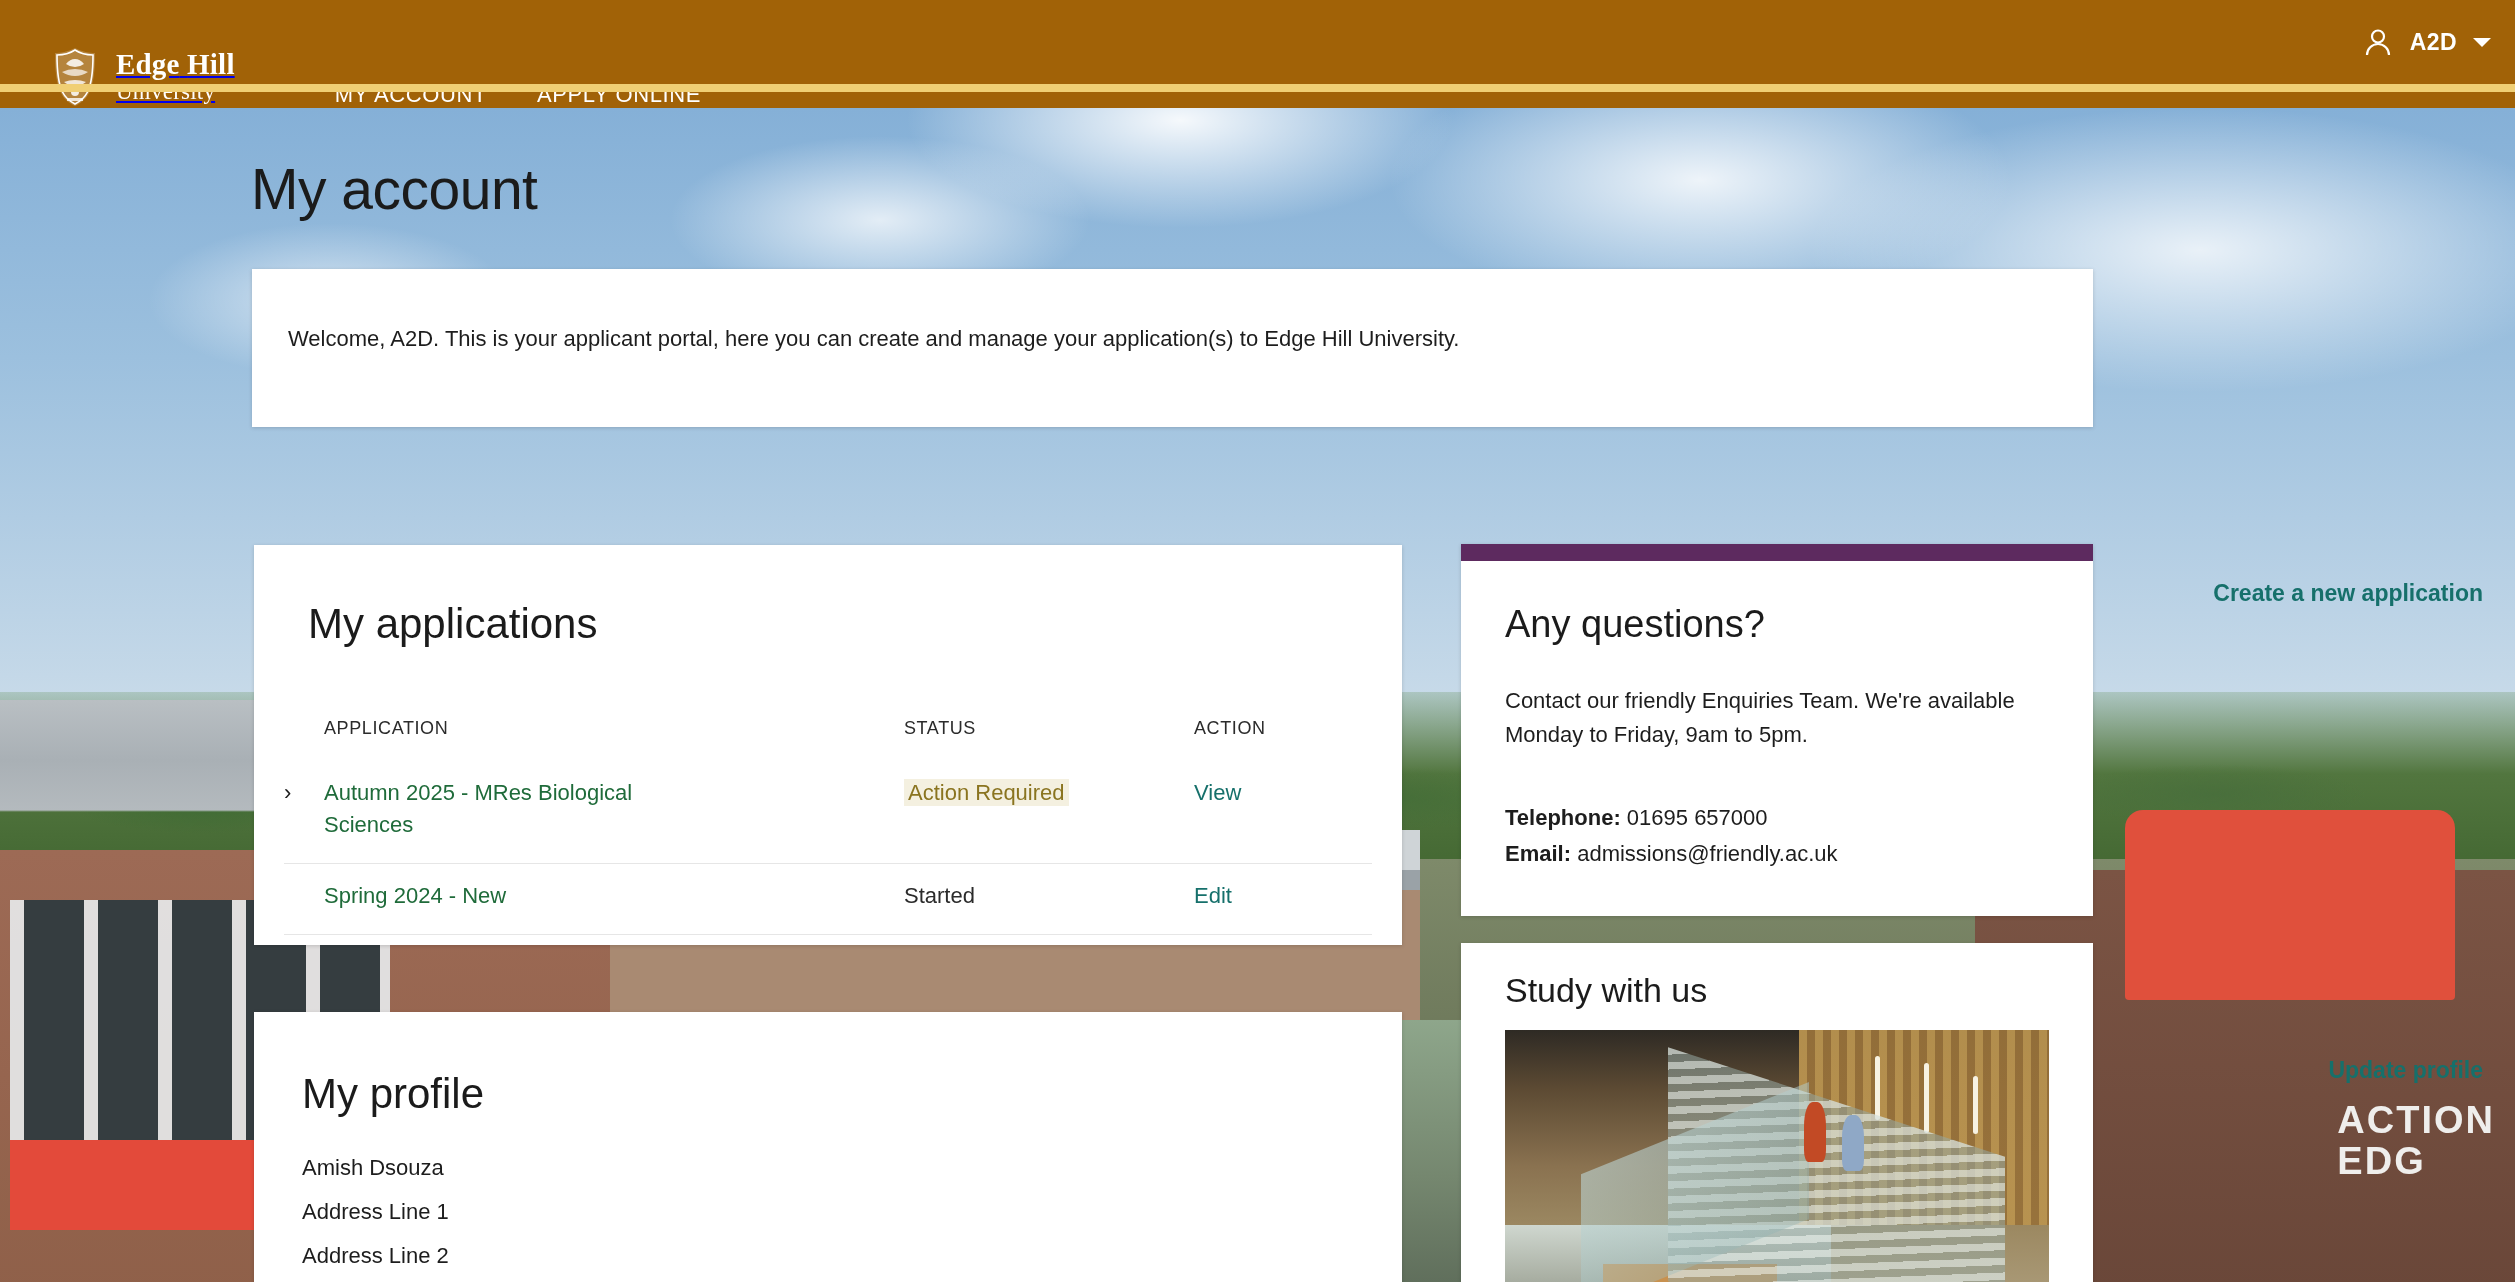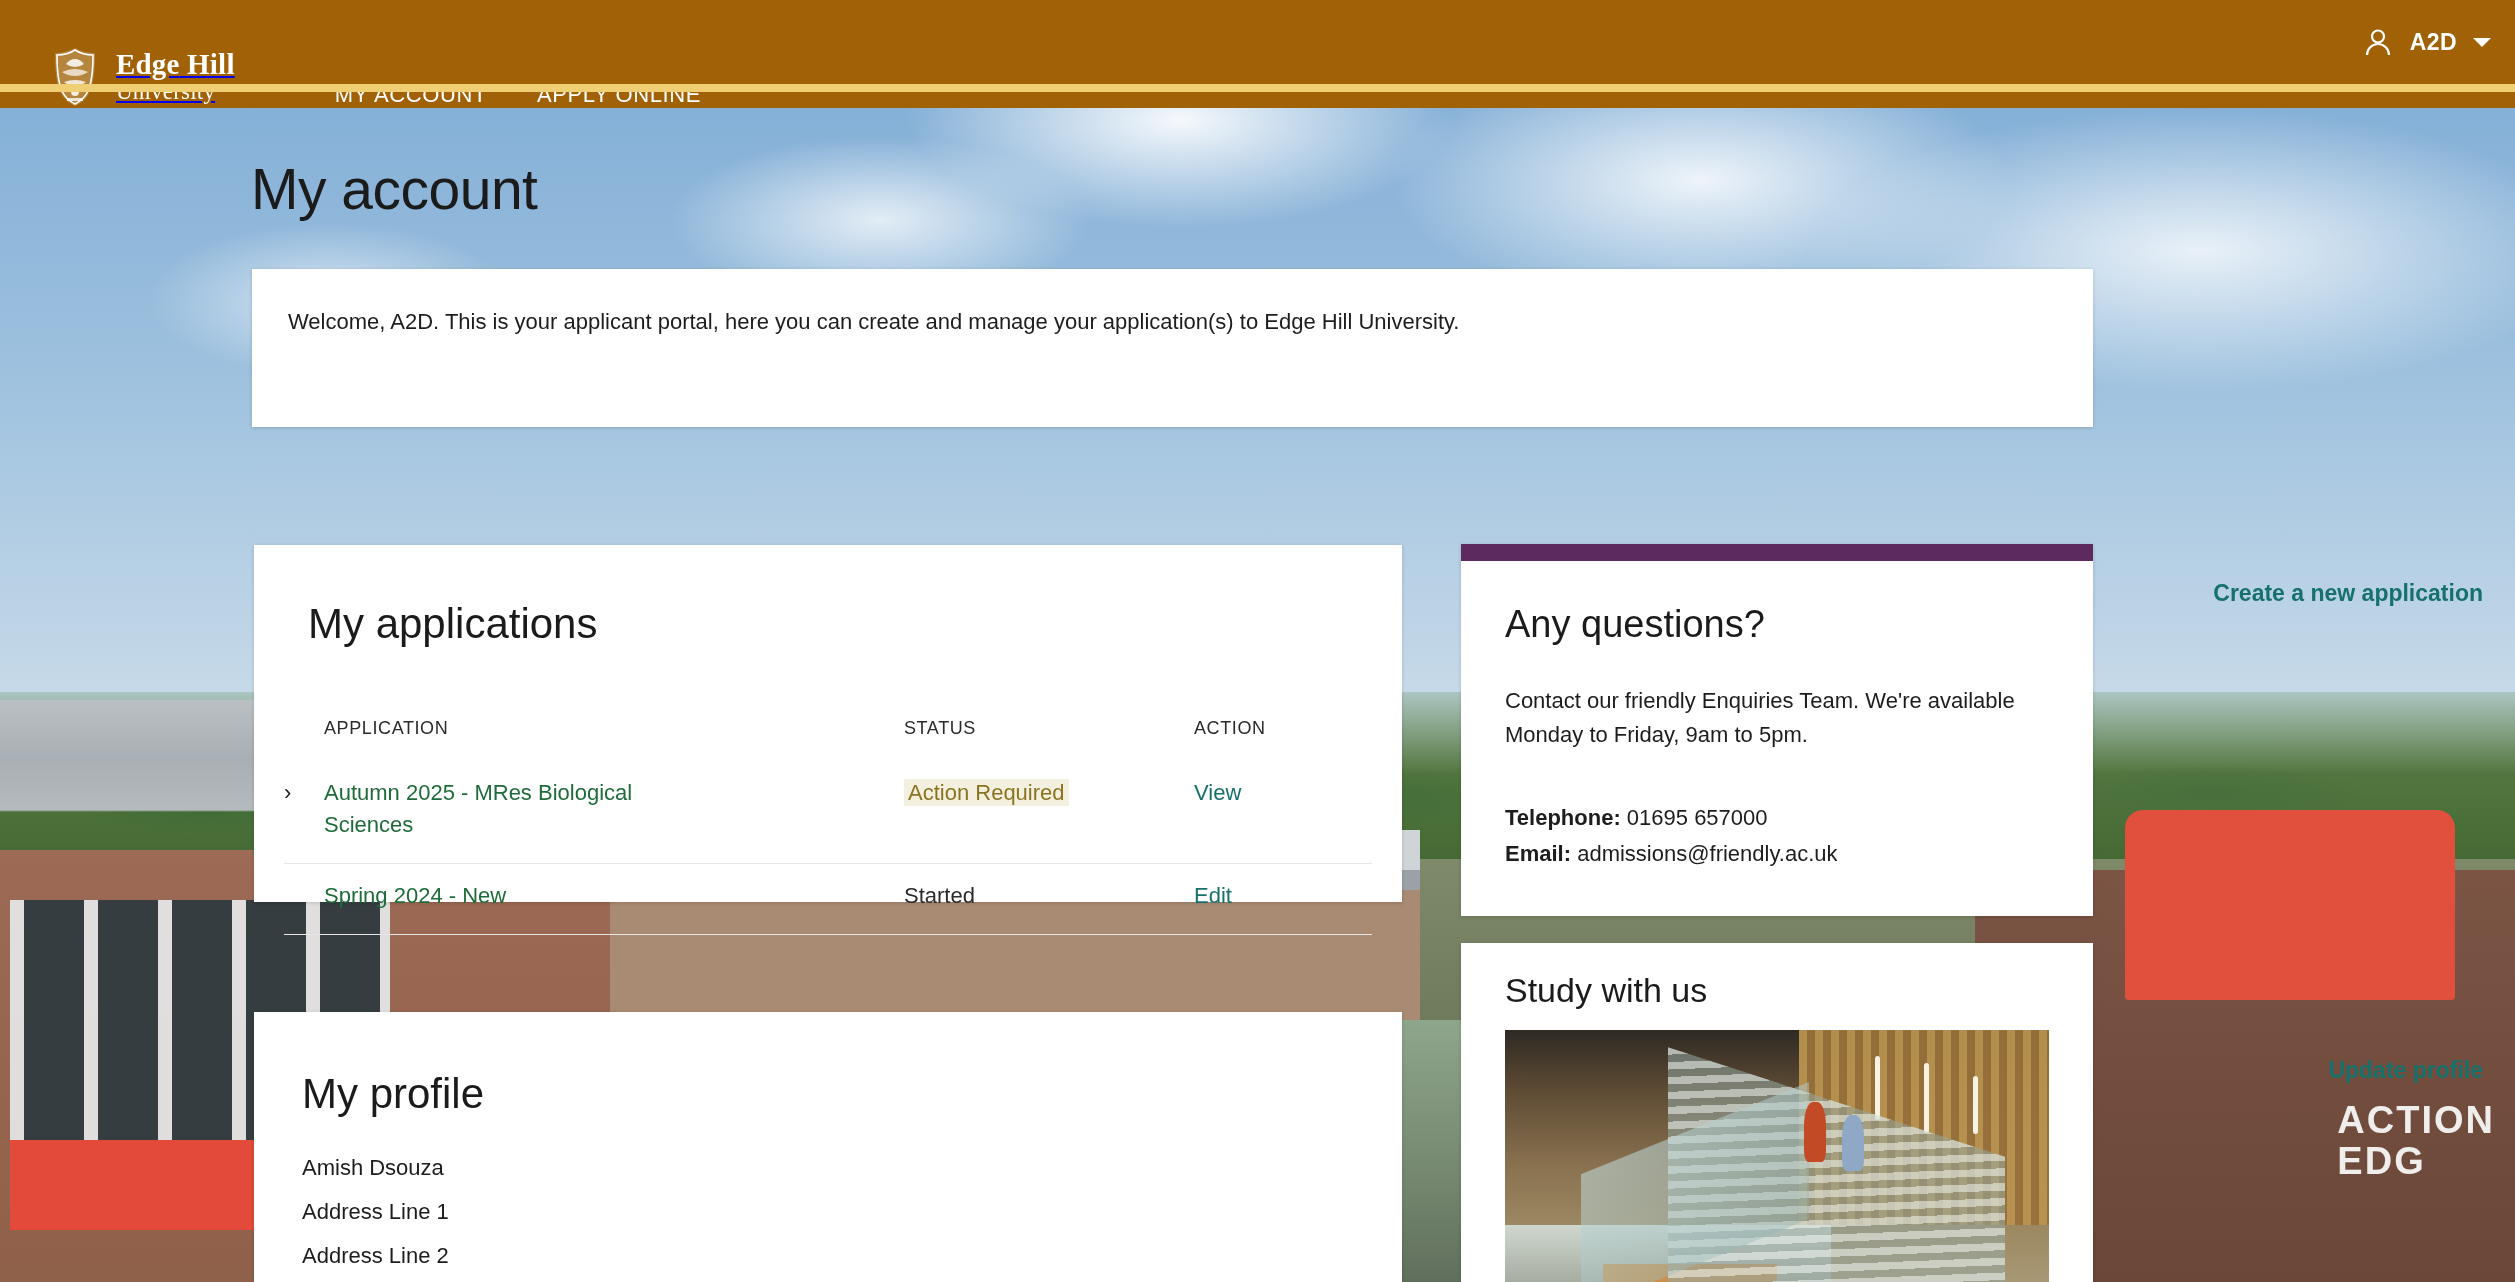--- a/index.html
+++ b/index.html
@@ -201,33 +201,33 @@
   .card {
     background: #ffffff;
     box-shadow: 0 1px 4px rgba(0,0,0,.16);
   }
 
   
   .welcome-card {
     position: absolute;
     left: 252px; top: 177px;
     width: 1841px; height: 158px;
-    padding: 36px 36px;
+    padding: 53px 36px;
   }
   .welcome-text {
     font-size: 22px;
     color: #1d1d1d;
     line-height: 1.5;
   }
 
   
   .apps-card {
     position: absolute;
     left: 254px; top: 453px;
-    width: 1148px; height: 357px;
+    width: 1148px; height: 400px;
     padding: 0;
   }
   .apps-head {
     position: relative;
     height: 150px;
   }
   .apps-title {
     position: absolute;
     left: 54px; top: 55px;
     font-size: 42px;

